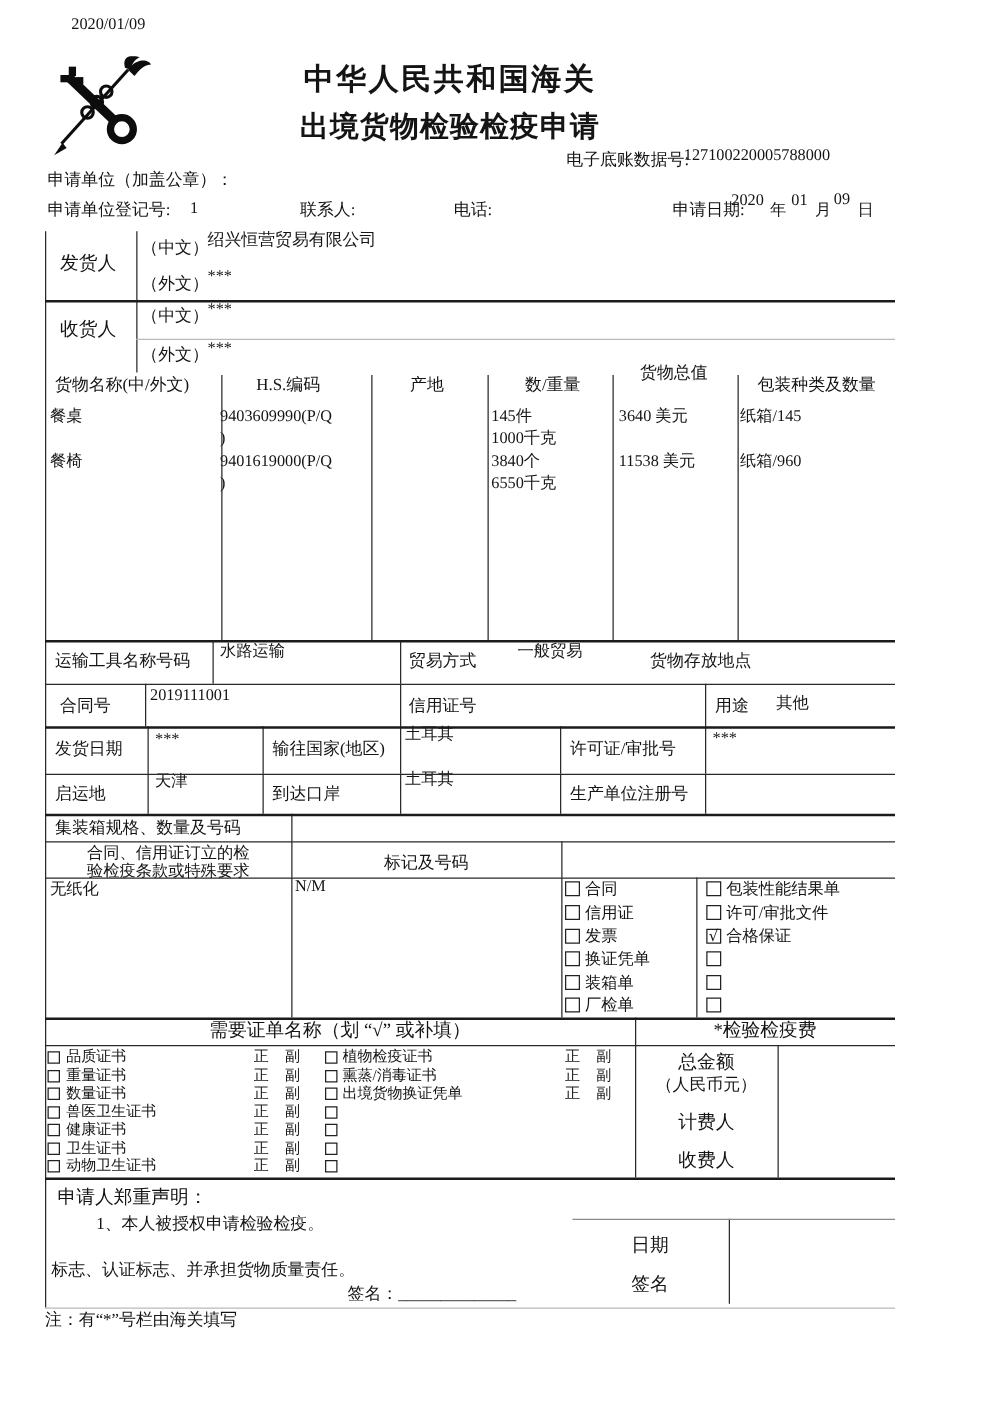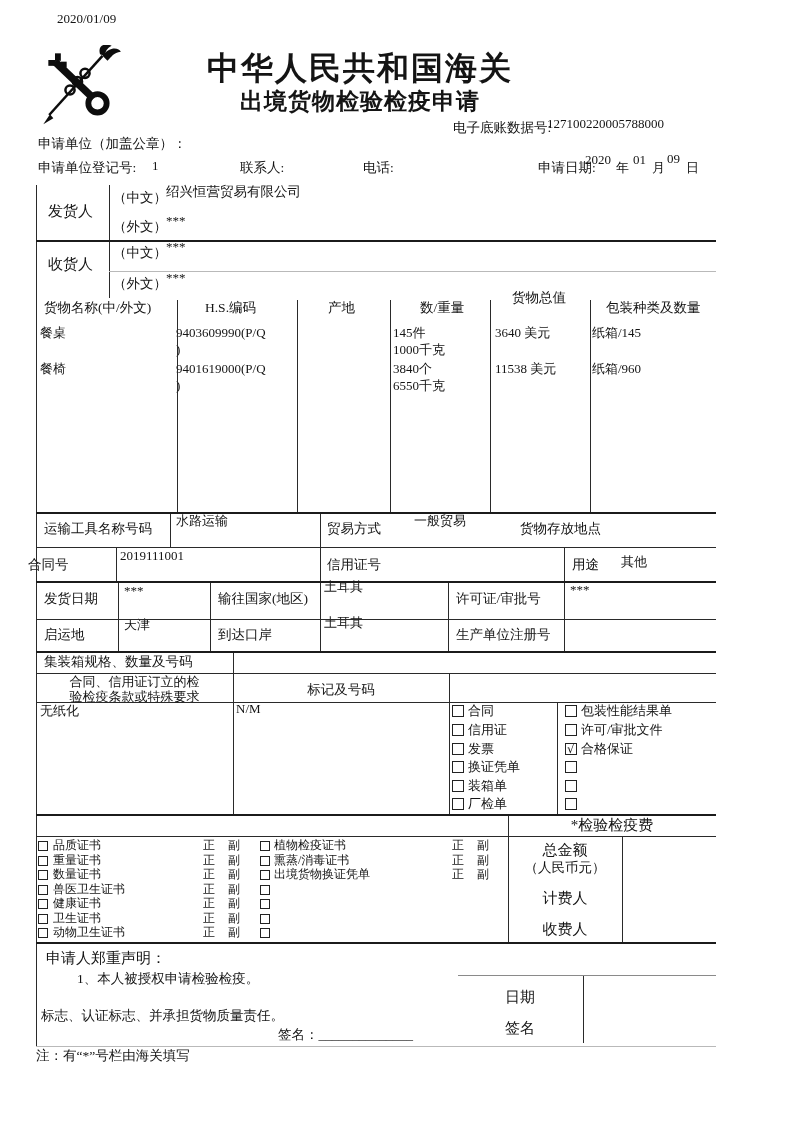--- a/index.html
+++ b/index.html
@@ -40,21 +40,21 @@
         <path d="M77,13 C85,1 97,3 99,8 C90,9 88,14 83,19 Z" stroke="none"></path>
         <path d="M74,11 C71,1 79,-3 88,1 C82,4 81,8 79,13 Z" stroke="none"></path>
         <circle cx="56" cy="34" r="5.5" fill="none" stroke-width="3"></circle>
         <circle cx="47" cy="44" r="5.5" fill="none" stroke-width="3"></circle>
         <circle cx="38" cy="54" r="5.5" fill="none" stroke-width="3"></circle>
         <path d="M14,83 L6,95 L18,88 Z" stroke="none"></path>
       </g>
     </svg>
   </span>
 
-  <div class="t ttl ctr" style="left:160px;top:50px;width:400px;font-size:32px;letter-spacing:2px">中华人民共和国海关</div>
+  <div class="t ttl ctr" style="left:160px;top:50px;width:400px;font-size:24px;letter-spacing:2px">中华人民共和国海关</div>
   <div class="t ttl ctr" style="left:160px;top:88px;width:400px;font-size:23px;letter-spacing:1px">出境货物检验检疫申请</div>
 
   <span class="t s135" style="left:453px;top:120px">电子底账数据号:</span>
   <span class="t s13" style="left:547px;top:117px">127100220005788000</span>
 
   <span class="t s135" style="left:38px;top:136px">申请单位（加盖公章）：</span>
 
   <span class="t s135" style="left:38px;top:160px">申请单位登记号:</span>
   <span class="t s13" style="left:152px;top:159px">1</span>
   <span class="t s135" style="left:240px;top:160px">联系人:</span>
@@ -101,21 +101,21 @@
   <span class="t s13" style="left:393px;top:379px">6550千克</span>
   <span class="t s13" style="left:495px;top:362px">11538 美元</span>
   <span class="t s13" style="left:592px;top:362px">纸箱/960</span>
 
   <span class="t s135" style="left:44px;top:521px">运输工具名称号码</span>
   <span class="t s13" style="left:176px;top:514px">水路运输</span>
   <span class="t s135" style="left:327px;top:521px">贸易方式</span>
   <span class="t s13" style="left:414px;top:514px">一般贸易</span>
   <span class="t s135" style="left:520px;top:521px">货物存放地点</span>
 
-  <span class="t s135" style="left:28px;top:557px">合同号</span>
+  <span class="t s135" style="left:48px;top:557px">合同号</span>
   <span class="t s13" style="left:120px;top:549px">2019111001</span>
   <span class="t s135" style="left:327px;top:557px">信用证号</span>
   <span class="t s135" style="left:572px;top:557px">用途</span>
   <span class="t s13" style="left:621px;top:555px">其他</span>
 
   <span class="t s135" style="left:44px;top:591px">发货日期</span>
   <span class="t s13" style="left:124px;top:584px">***</span>
   <span class="t s135" style="left:218px;top:591px">输往国家(地区)</span>
   <span class="t s13" style="left:324px;top:580px">土耳其</span>
   <span class="t s135" style="left:456px;top:591px">许可证/审批号</span>
@@ -154,20 +154,21 @@
   <div class="cb" style="left:565px;top:724px"></div>
   <span class="t s13" style="left:581px;top:723px">许可/审批文件</span>
   <div class="cb" style="left:565px;top:743px">
       <span class="mark">√</span>
     </div>
   <span class="t s13" style="left:581px;top:742px">合格保证</span>
   <div class="cb" style="left:565px;top:761px"></div>
   <div class="cb" style="left:565px;top:780px"></div>
   <div class="cb" style="left:565px;top:798px"></div>
 
+  <div class="t s14 ctr" style="left:36px;top:817px;width:472px">需要证单名称（划 “√” 或补填）</div>
   <div class="t s14 ctr" style="left:508px;top:817px;width:208px">*检验检疫费</div>
 
   <div class="cb-sm" style="left:38px;top:841px"></div>
   <span class="t s12" style="left:53px;top:839px">品质证书</span>
   <span class="t s12" style="left:203px;top:839px">正</span>
   <span class="t s12" style="left:228px;top:839px">副</span>
   <div class="cb-sm" style="left:38px;top:856px"></div>
   <span class="t s12" style="left:53px;top:854px">重量证书</span>
   <span class="t s12" style="left:203px;top:854px">正</span>
   <span class="t s12" style="left:228px;top:854px">副</span>

